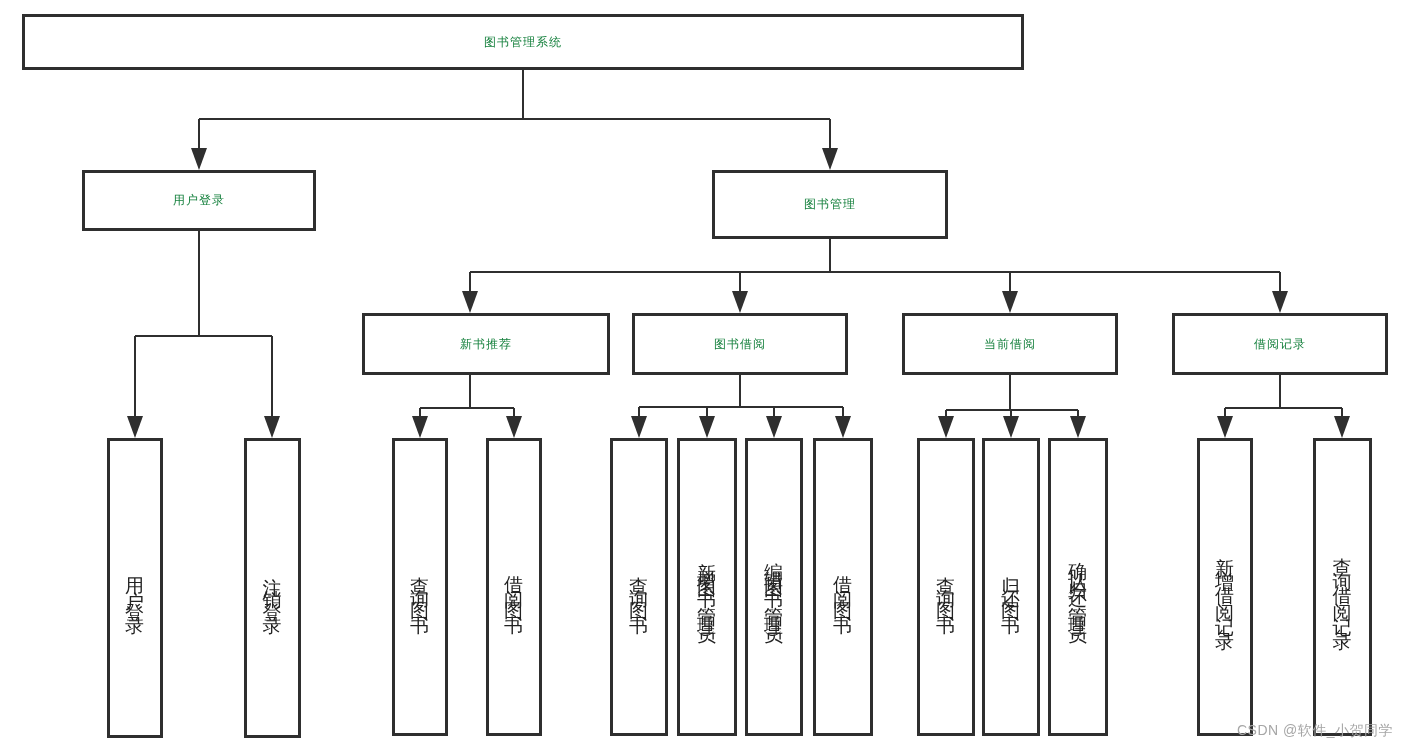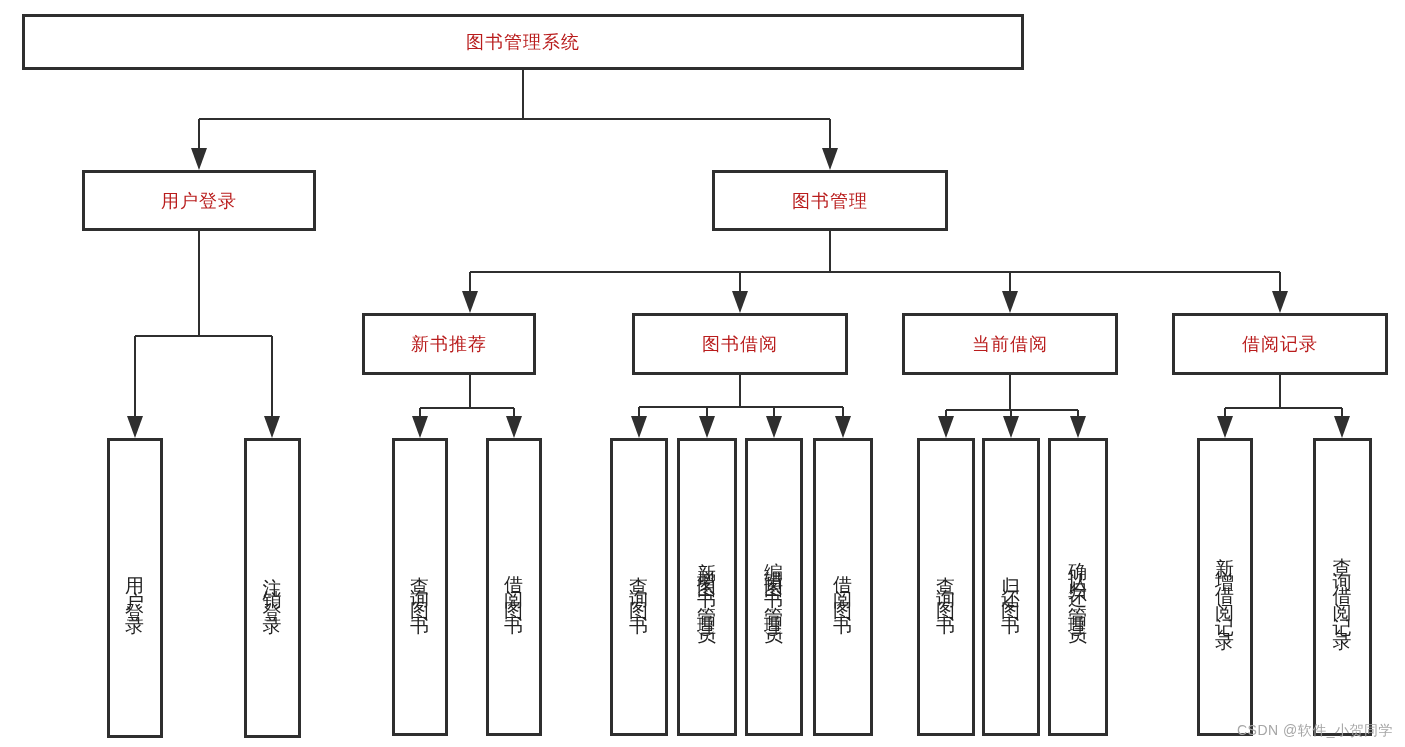--- a/index.html
+++ b/index.html
@@ -21,23 +21,23 @@
   .box {
     position: absolute;
     box-sizing: border-box;
     border: 3px solid #2f2f2f;
     background: #ffffff;
     display: flex;
     align-items: center;
     justify-content: center;
   }
   .h-label {
-    font-size: 18px;
+    font-size: 12px;
     letter-spacing: 1px;
-    color: #b91c1c;
+    color: #15803d;
     white-space: nowrap;
   }
   .v-label {
     writing-mode: vertical-rl;
     text-orientation: mixed;
     font-size: 19px;
     line-height: 1;
     color: #222222;
     white-space: nowrap;
   }
@@ -92,25 +92,25 @@
     </g>
   </svg>
 
   <div class="box" style="left:22px; top:14px; width:1002px; height:56px;">
     <span class="h-label">图书管理系统</span>
   </div>
 
   <div class="box" style="left:82px; top:170px; width:234px; height:61px;">
     <span class="h-label">用户登录</span>
   </div>
-  <div class="box" style="left:712px; top:170px; width:236px; height:61px;">
+  <div class="box" style="left:712px; top:170px; width:236px; height:69px;">
     <span class="h-label">图书管理</span>
   </div>
 
-  <div class="box" style="left:362px; top:313px; width:174px; height:62px;">
+  <div class="box" style="left:362px; top:313px; width:248px; height:62px;">
     <span class="h-label">新书推荐</span>
   </div>
   <div class="box" style="left:632px; top:313px; width:216px; height:62px;align-items:center;">
     <span class="h-label">图书借阅</span>
   </div>
   <div class="box" style="left:1172px; top:313px; width:216px; height:62px;">
     <span class="h-label">借阅记录</span>
   </div>
   <div class="box" style="left:902px; top:313px; width:216px; height:62px;">
     <span class="h-label">当前借阅</span>

